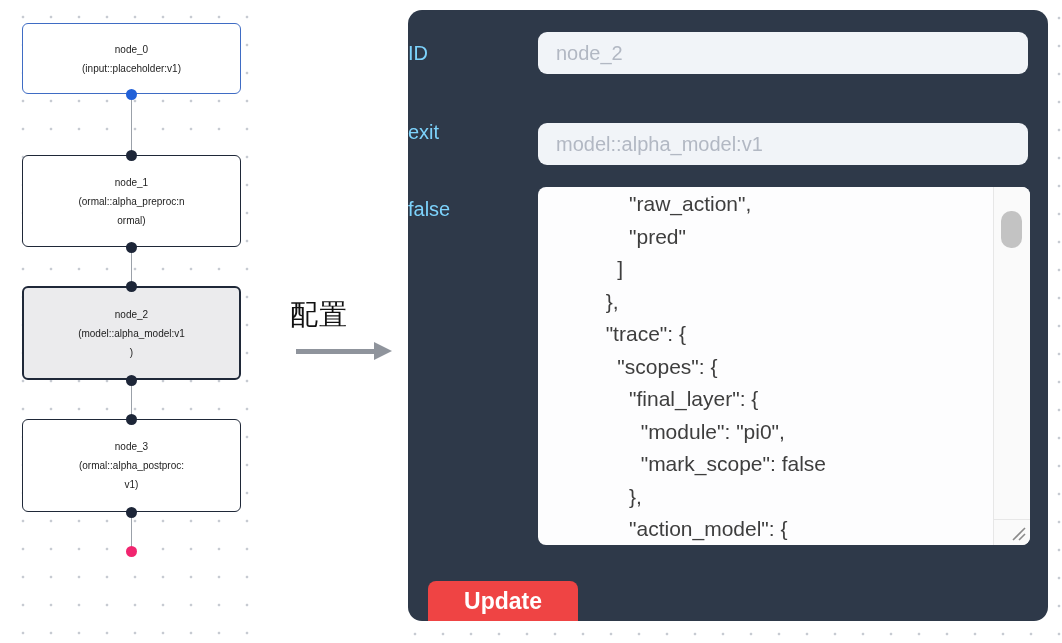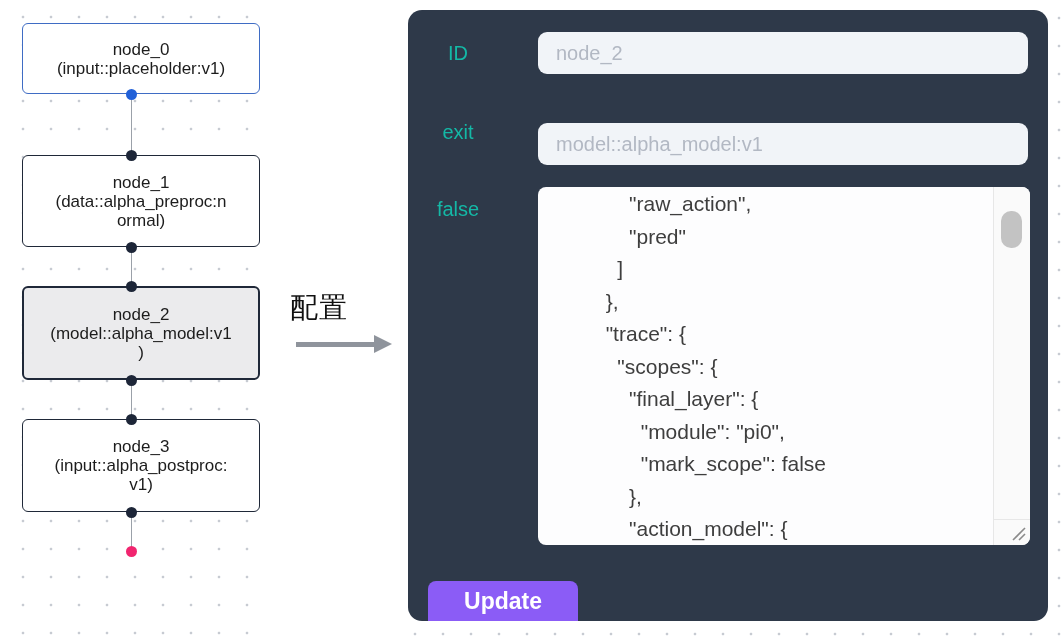--- a/index.html
+++ b/index.html
@@ -7,24 +7,24 @@
               font-family:"Liberation Sans", sans-serif; }
   .stage { position:relative; width:1062px; height:643px; background:#ffffff; }
 
   
   .canvas {
     position:absolute; left:0; top:0; width:266px; height:643px;
     background-image:radial-gradient(circle, #c7cbd2 1.5px, transparent 1.6px);
     background-size:28px 28px; background-position:9px 3px;
   }
   .node {
-    position:absolute; left:22px; width:238px; background:#ffffff;
+    position:absolute; left:22px; width:219px; background:#ffffff;
     border:1.5px solid #1f2838; border-radius:6px;
     display:flex; align-items:center; justify-content:center;
-    text-align:center; font-size:17px; line-height:19px; color:#1c1c1c;
+    text-align:center; font-size:10px; line-height:19px; color:#1c1c1c;
     white-space:pre-line; word-break:break-all; padding:2px 8px;
   }
   .n0 { top:23px;  height:71px; border-color:#3f6cc4; }
   .n1 { top:155px; height:92px; }
   .n2 { top:286px; height:94px; background:#ebebed; border-width:2px; }
   .n3 { top:419px; height:93px; }
   .n4 { top:551px; height:70px; border-color:#ee2f76; }
   .edge {
     position:absolute; left:130.5px; width:1.5px; background:#9ba1a9;
   }
@@ -37,40 +37,40 @@
     background:#1d2638;
   }
   .port.blue { background:#2160d8; }
   .port.pink { background:#f1256f; }
   .p0b { top:89px; }  .p1t { top:149.5px; } .p1b { top:241.5px; }
   .p2t { top:280.5px; } .p2b { top:374.5px; }
   .p3t { top:413.5px; } .p3b { top:506.5px; }
   .p4t { top:545.5px; }
 
   
-  .transfer { position:absolute; left:290px; top:289px; width:115px; }
+  .transfer { position:absolute; left:290px; top:296px; width:115px; }
   .transfer-label { font-size:28px; color:#111; letter-spacing:1px; }
   .arrow { position:relative; margin-top:8px; width:103px; height:18px; }
   .arrow-line { position:absolute; left:6px; top:7px; width:80px; height:5px; background:#8f949c; }
   .arrow-head { position:absolute; left:84px; top:0; width:0; height:0;
     border-left:18px solid #8f949c; border-top:9px solid transparent; border-bottom:9px solid transparent; }
 
   
   .right-region {
     position:absolute; left:390px; top:0; width:672px; height:643px;
     background-image:radial-gradient(circle, #c7cbd2 1.5px, transparent 1.6px);
     background-size:28px 28px; background-position:11px 4px;
   }
   .panel {
     position:absolute; left:18px; top:10px; width:640px; height:611px;
     background:#2e3949; border-radius:14px; overflow:hidden;
   }
   .field-label {
-    position:absolute; left:0; width:100px; text-align:center;
-    color:#14b8a6; font-size:20px;
+    position:absolute; left:0; width:100px; text-align:left;
+    color:#7dd3fc; font-size:20px;
   }
   .lbl-id   { top:22px;  height:42px; line-height:42px; }
   .lbl-type { top:101px; height:42px; line-height:42px; }
   .lbl-config { top:186px; height:26px; line-height:26px; }
   .text-field {
     position:absolute; left:130px; width:490px; height:42px;
     background:#f1f4f8; border:none; border-radius:9px;
     color:#b2b8c3; font-size:20px; padding:0 18px;
     font-family:"Liberation Sans", sans-serif; outline:none;
   }
@@ -95,47 +95,47 @@
     background:#c3c3c3; border-radius:10px;
   }
   .scroll-corner {
     position:absolute; right:0; bottom:0; width:37px; height:26px;
     background:#fafafa; border-left:1px solid #e7e7e7; border-top:1px solid #e7e7e7;
   }
   .resize-handle { position:absolute; right:3px; bottom:3px; width:18px; height:18px; }
 
   .update-btn {
     position:absolute; left:20px; bottom:0; width:150px; height:40px;
-    background:#8b5cf6; border:none; border-radius:8px 8px 0 0;
+    background:#ef4444; border:none; border-radius:8px 8px 0 0;
     color:#ffffff; font-size:23px; font-weight:bold;
     font-family:"Liberation Sans", sans-serif; cursor:pointer;
   }
 </style>
 </head>
 <body>
 
 <div class="stage">
 
   <div class="canvas">
 
     <div class="edge e0"></div>
     <div class="edge e1"></div>
     <div class="edge e2"></div>
     <div class="edge e3"></div>
 
     <div class="node n0">node_0
 (input::placeholder:v1)</div>
     <div class="node n1">node_1
-(data::alpha_preproc:n
+(ormal::alpha_preproc:n
 ormal)</div>
     <div class="node n2">node_2
 (model::alpha_model:v1
 )</div>
     <div class="node n3">node_3
-(input::alpha_postproc:
+(ormal::alpha_postproc:
 v1)</div>
 
     <div class="port blue p0b"></div>
     <div class="port p1t"></div>
     <div class="port p1b"></div>
     <div class="port p2t"></div>
     <div class="port p2b"></div>
     <div class="port p3t"></div>
     <div class="port p3b"></div>
     <div class="port pink p4t"></div>

